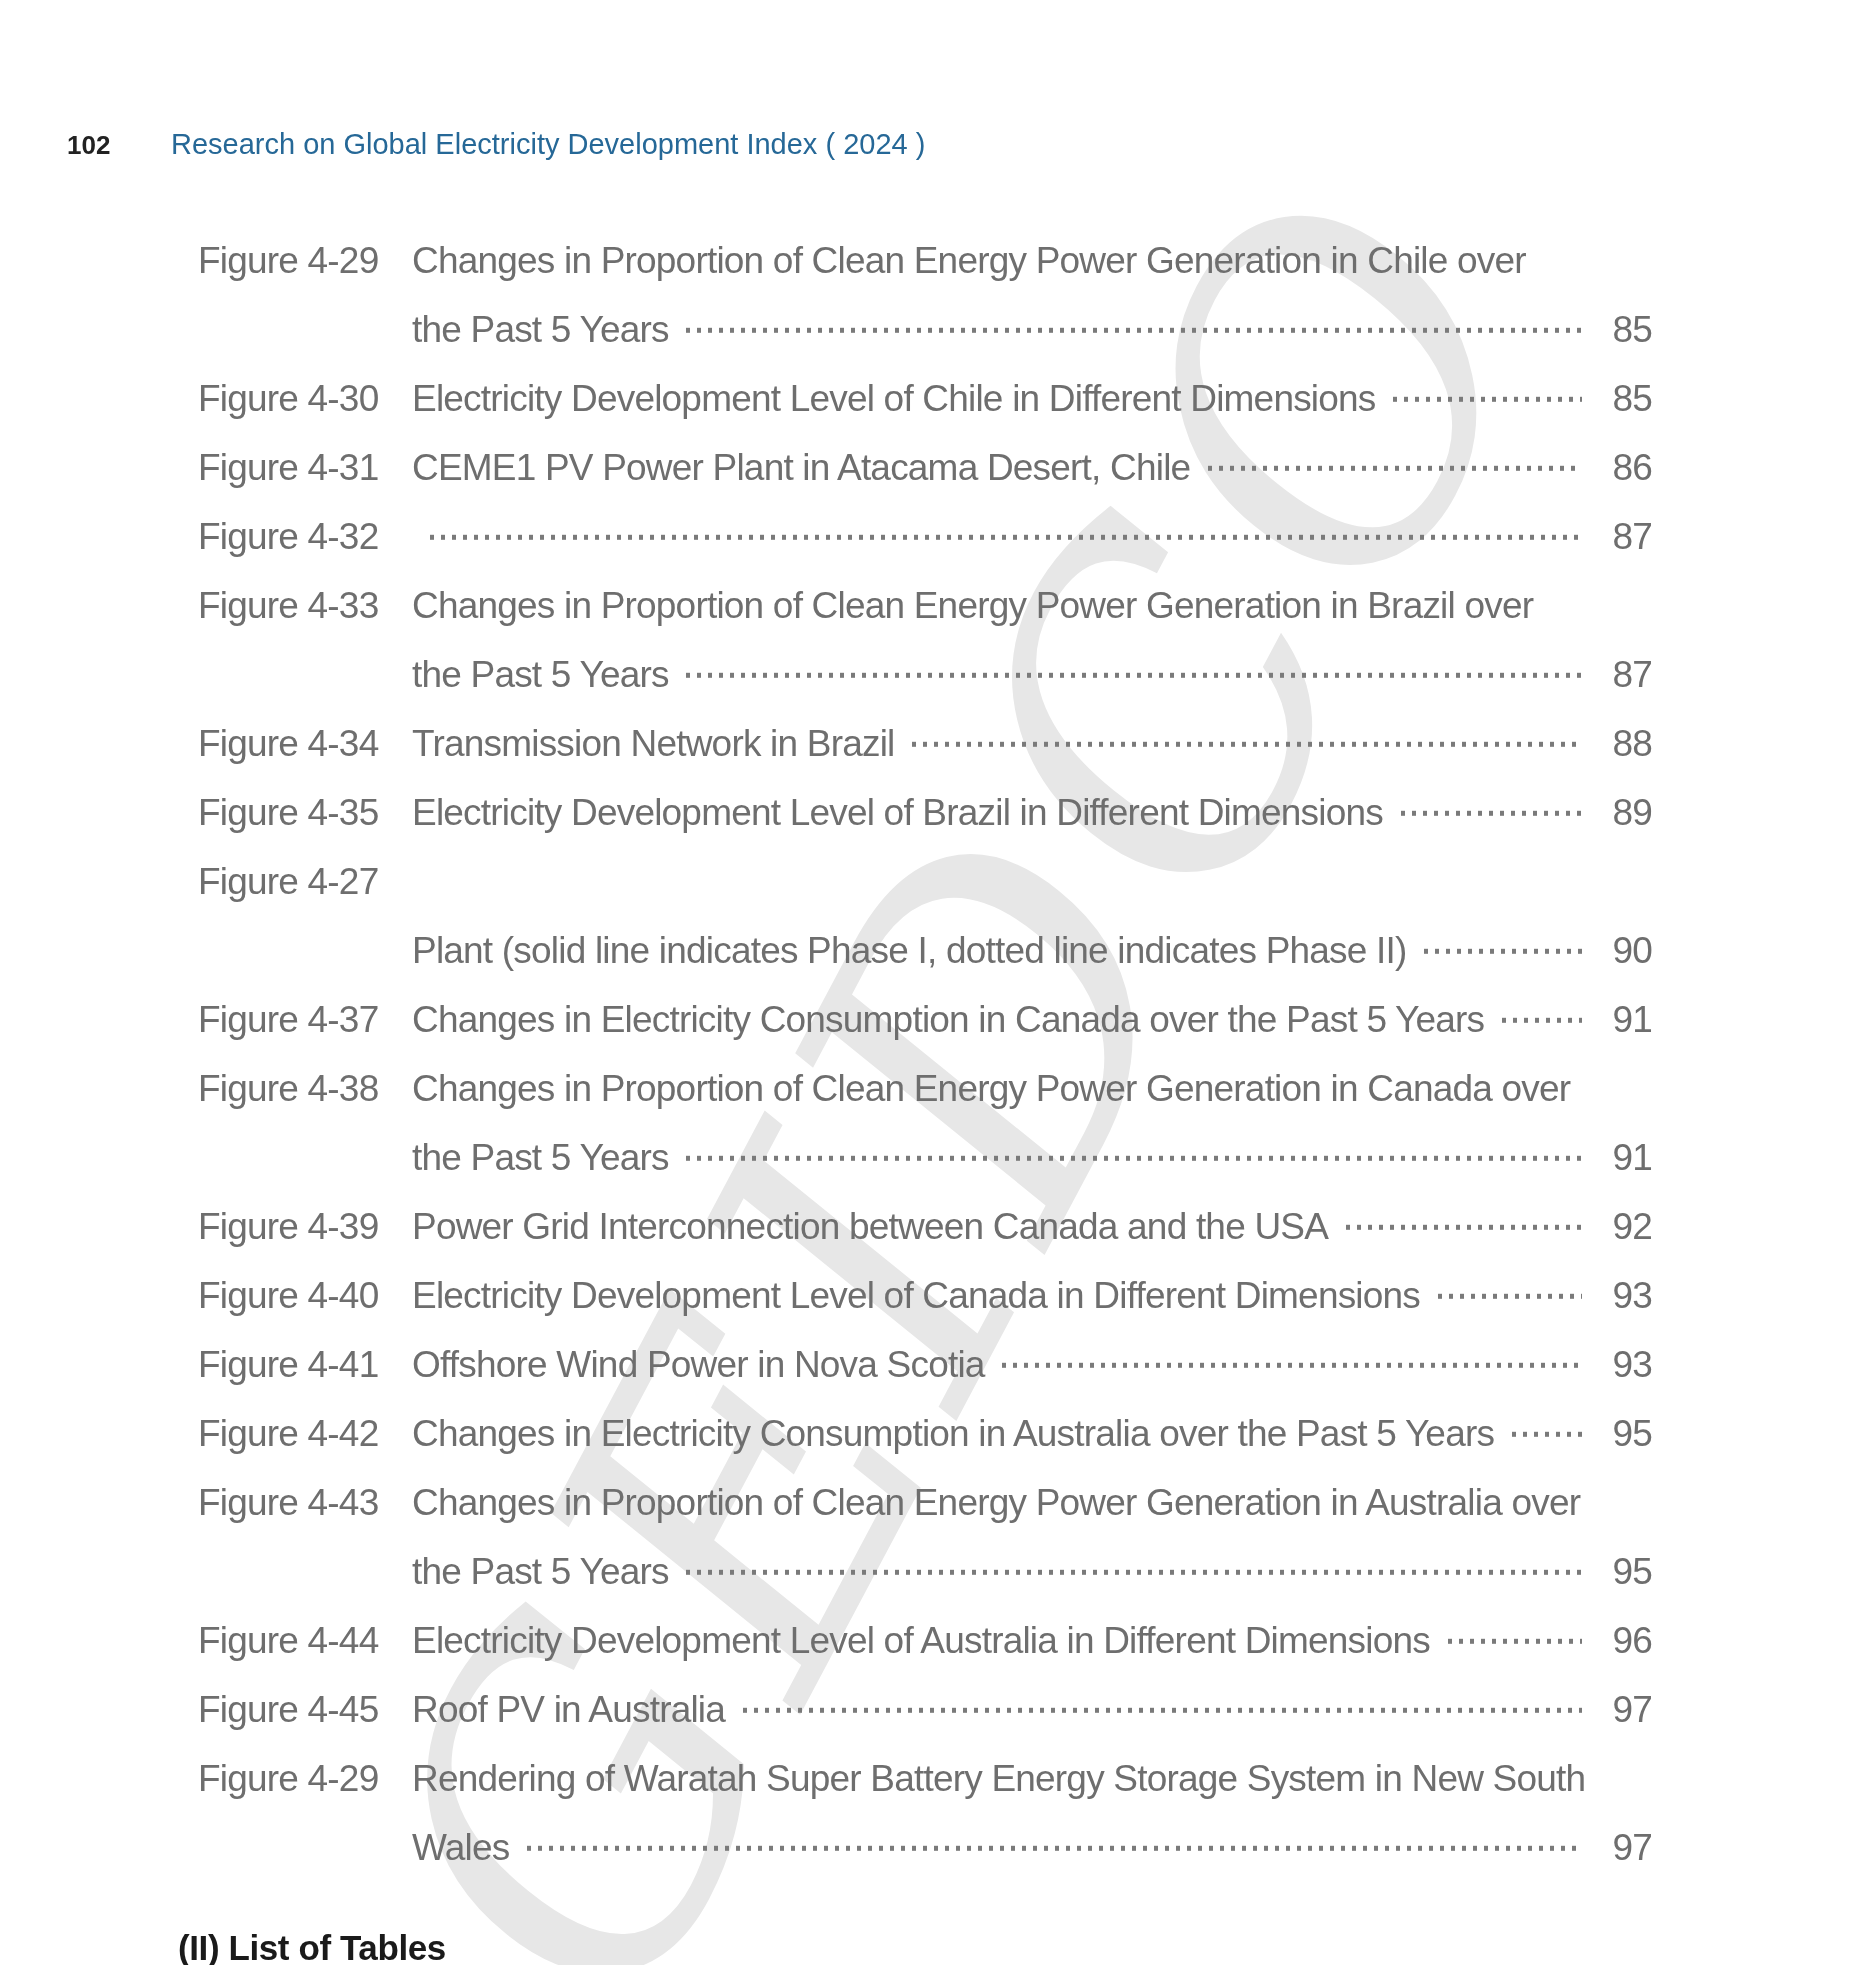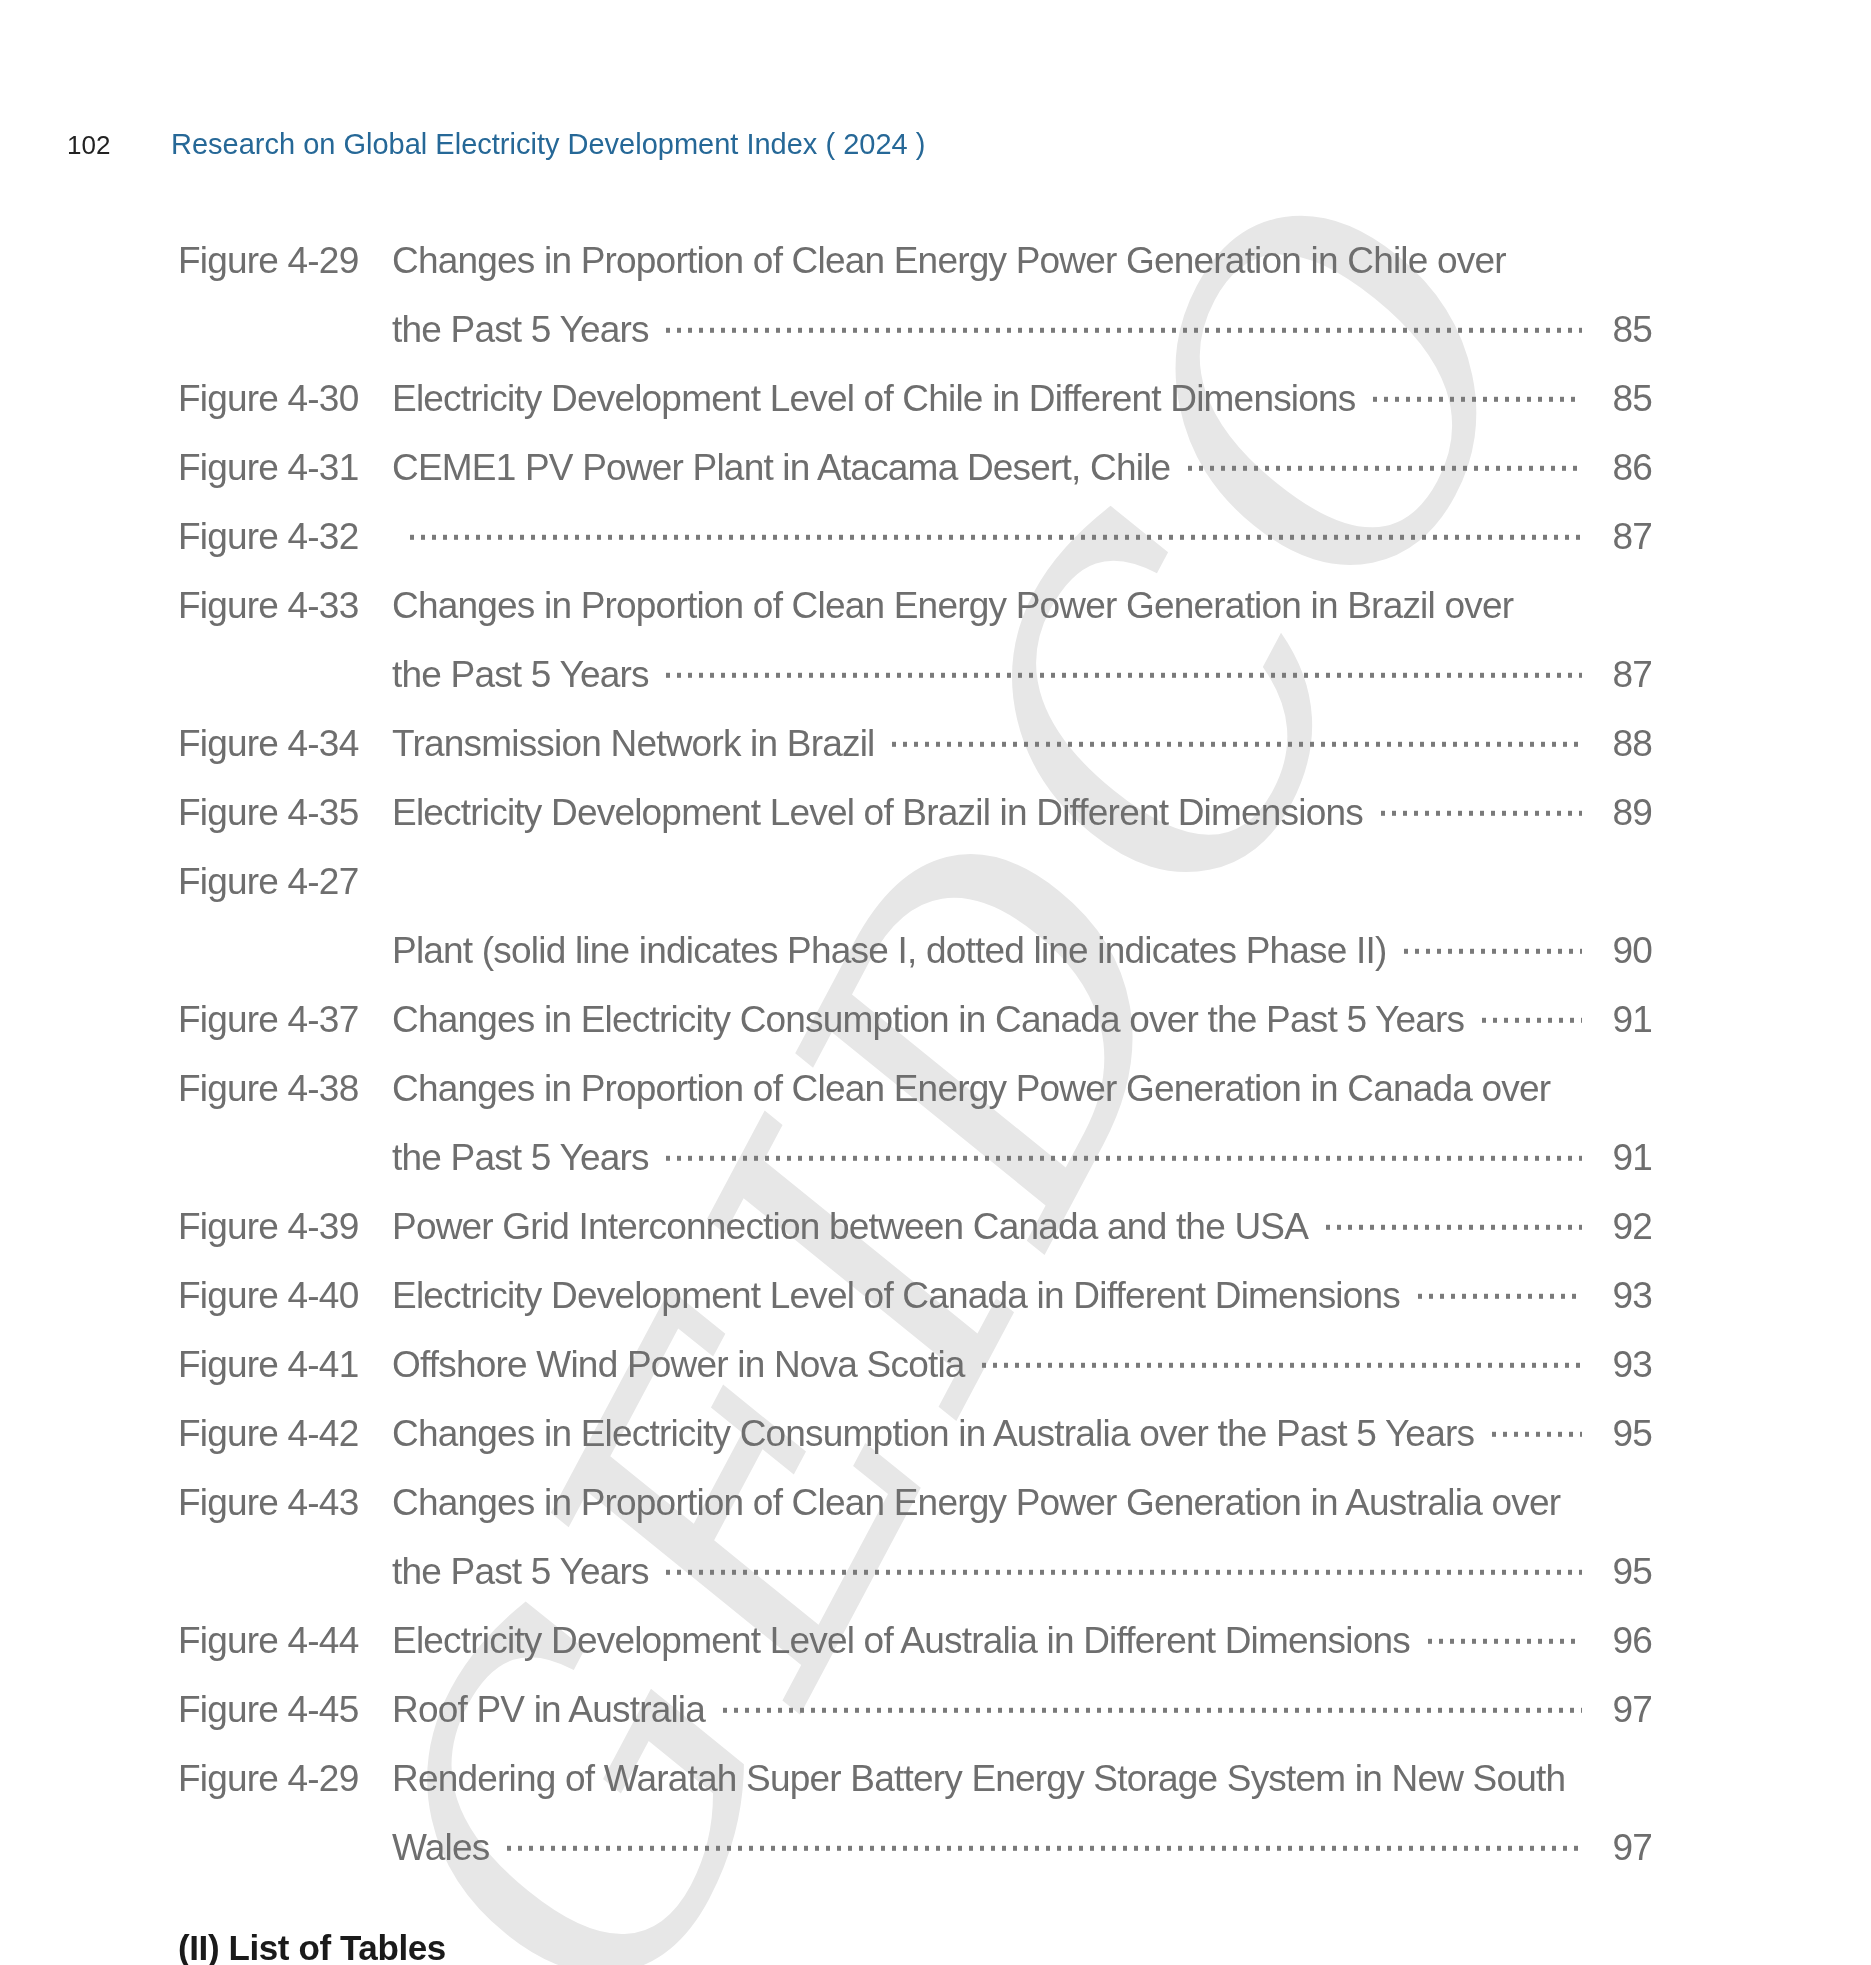--- a/index.html
+++ b/index.html
@@ -24,35 +24,35 @@
     font-family:"DejaVu Serif","Liberation Serif",serif;
     font-style:italic;font-size:432px;letter-spacing:0.04em;
     color:var(--watermark-gray);white-space:nowrap;line-height:1;
   }
 
   .content{position:absolute;inset:0;z-index:1;}
 
   
   .header{position:absolute;top:90px;left:67px;display:flex;align-items:baseline;}
   .header .pagenum{
-    min-width:104px;font-size:26px;font-weight:400;color:#222;margin-top:40px;
+    min-width:104px;font-size:26px;font-weight:700;color:#222;margin-top:40px;
   }
   .header .doctitle{
     font-size:29px;font-weight:400;color:var(--header-blue);letter-spacing:0;white-space:nowrap;
   }
 
   
   .list{position:absolute;color:var(--body-gray);}
   .figure-list{top:226px;left:178px;width:1474px;}
 
   .row{
     display:flex;align-items:center;height:69px;
     font-size:37px;letter-spacing:-0.8px;white-space:nowrap;
   }
-  .row .lab{flex:0 0 214px;}
+  .row .lab{flex:0 0 214px;margin-left:20px;}
   .row .txt{flex:0 0 auto;}
   .row .leader{
     flex:1 1 auto;height:4.3px;margin:0 27.5px 0 17.7px;transform:translateY(0.8px);
     background-image:repeating-linear-gradient(to right,var(--dot-gray) 0 3.9px,transparent 3.9px 11px);
   }
   .row .pg{flex:0 0 43px;text-align:right;}
 
   
   .tables-heading{
     position:absolute;top:1928px;left:178px;

